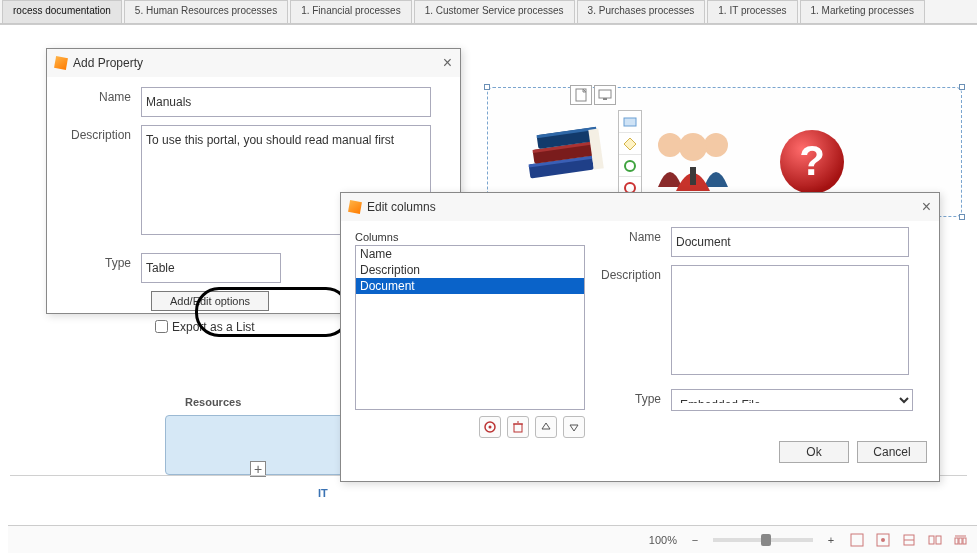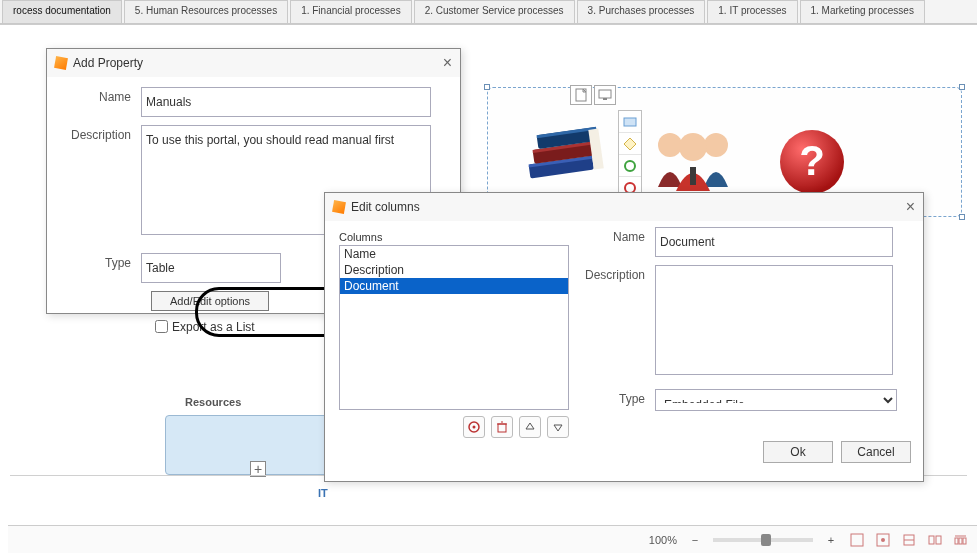--- a/index.html
+++ b/index.html
@@ -214,21 +214,21 @@
   }
 
   
   .arrow {
     position:absolute;
     left:278px; top:222px;
     pointer-events: none;
   }
 
   
-  .edit-dlg { left: 324px; top: 192px; width: 600px; height: 290px; }
+  .edit-dlg { left: 340px; top: 192px; width: 600px; height: 290px; }
   .edit-dlg .cols-label { font-size:11px; color:#333; margin-bottom:2px;}
   .listbox {
     border: 1px solid #aab;
     width: 230px; height: 165px;
     font-size: 12px;
     overflow:hidden;
     background:#fff;
   }
   .listbox .li { padding:1px 4px; }
   .listbox .li.sel { background:#0a63c9; color:#fff; }
@@ -271,21 +271,21 @@
     transform: rotate(10deg);
   }
 </style>
 </head>
 <body>
 
 <div class="tabstrip">
   <div class="tab active">rocess documentation</div>
   <div class="tab">5. Human Resources processes</div>
   <div class="tab">1. Financial processes</div>
-  <div class="tab">2. Customer Service processes</div>
+  <div class="tab">1. Customer Service processes</div>
   <div class="tab">3. Purchases processes</div>
   <div class="tab">1. IT processes</div>
   <div class="tab">1. Marketing processes</div>
 
 </div>
 
 <div class="canvas">
 
   <div class="resources-label">Resources</div>
   <div class="resources-box"></div>

